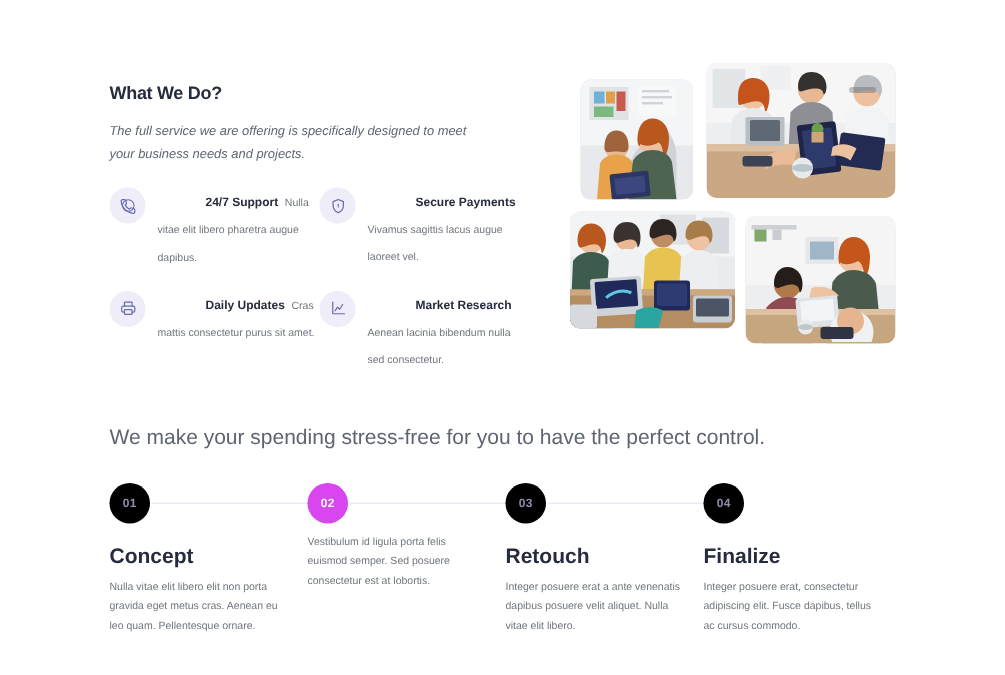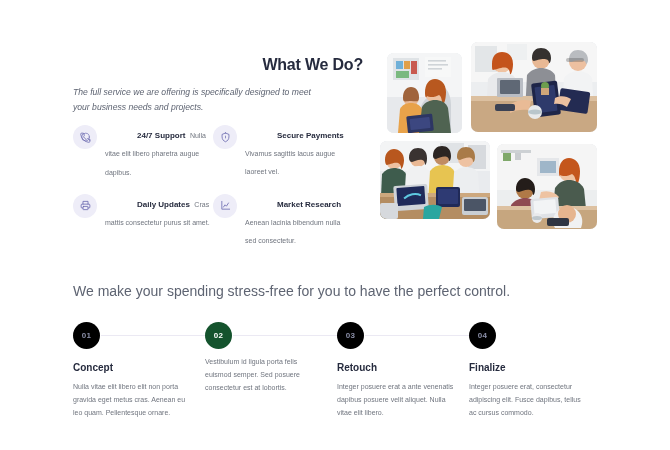--- a/index.html
+++ b/index.html
@@ -28,26 +28,25 @@
   }
 
   .left-col {
     position: absolute;
     left: 73px;
     top: 55px;
     width: 290px;
   }
 
   h1.heading {
-    font-size: 16px;
+    font-size: 12px;
     font-weight: bold;
     color: #262b3e;
     letter-spacing: -0.2px;
     line-height: 1.2;
-    text-align: right;
   }
 
   p.subheading {
     margin-top: 11px;
     font-size: 8.6px;
     line-height: 1.75;
     color: #5e6472;
     max-width: 245px;
     font-style: italic;
   }
@@ -177,27 +176,27 @@
     background: #000000;
     color: #8b8fa8;
     font-size: 8px;
     font-weight: bold;
     display: flex;
     align-items: center;
     justify-content: center;
     letter-spacing: 0.2px;
   }
   .step.active .step-circle {
-    background: #14532d;
+    background: #d946ef;
     color: #ffffff;
   }
 
   .step-title {
     margin-top: 13px;
-    font-size: 10px;
+    font-size: 14px;
     font-weight: bold;
     color: #262b3e;
     line-height: 1.2;
   }
 
   .step-desc {
     margin-top: 7px;
     font-size: 7px;
     line-height: 1.85;
     color: #70757f;

